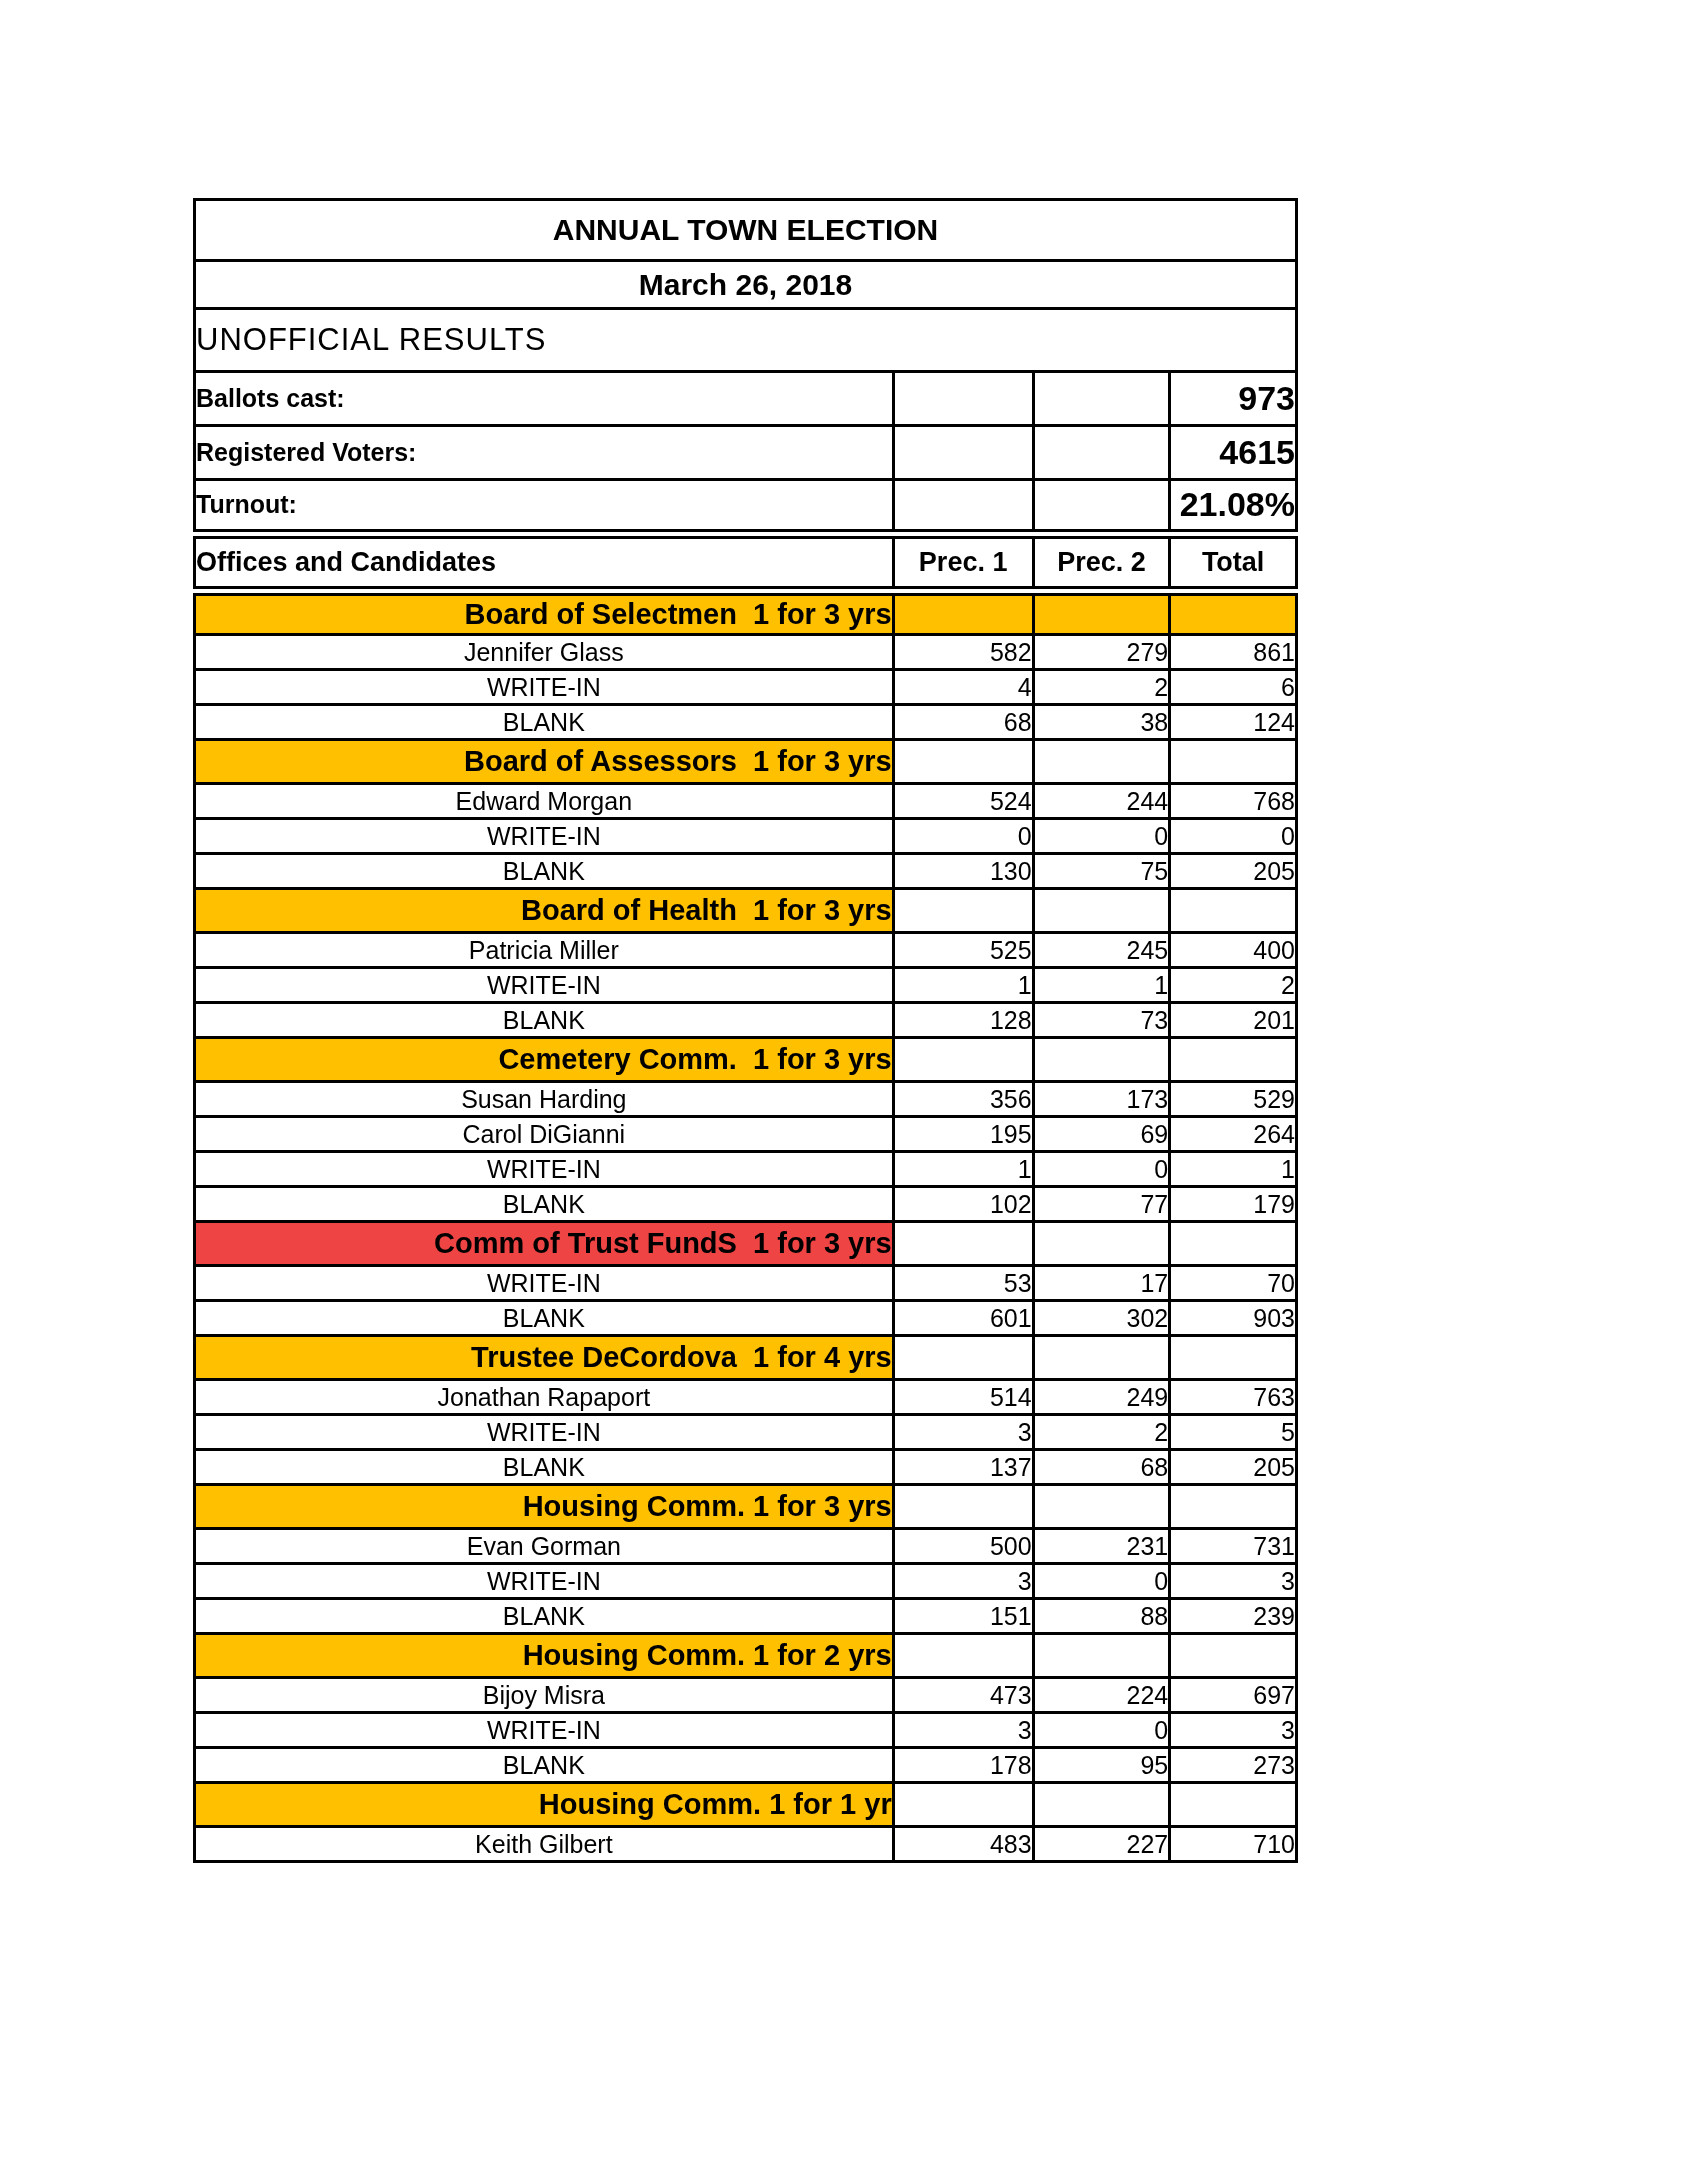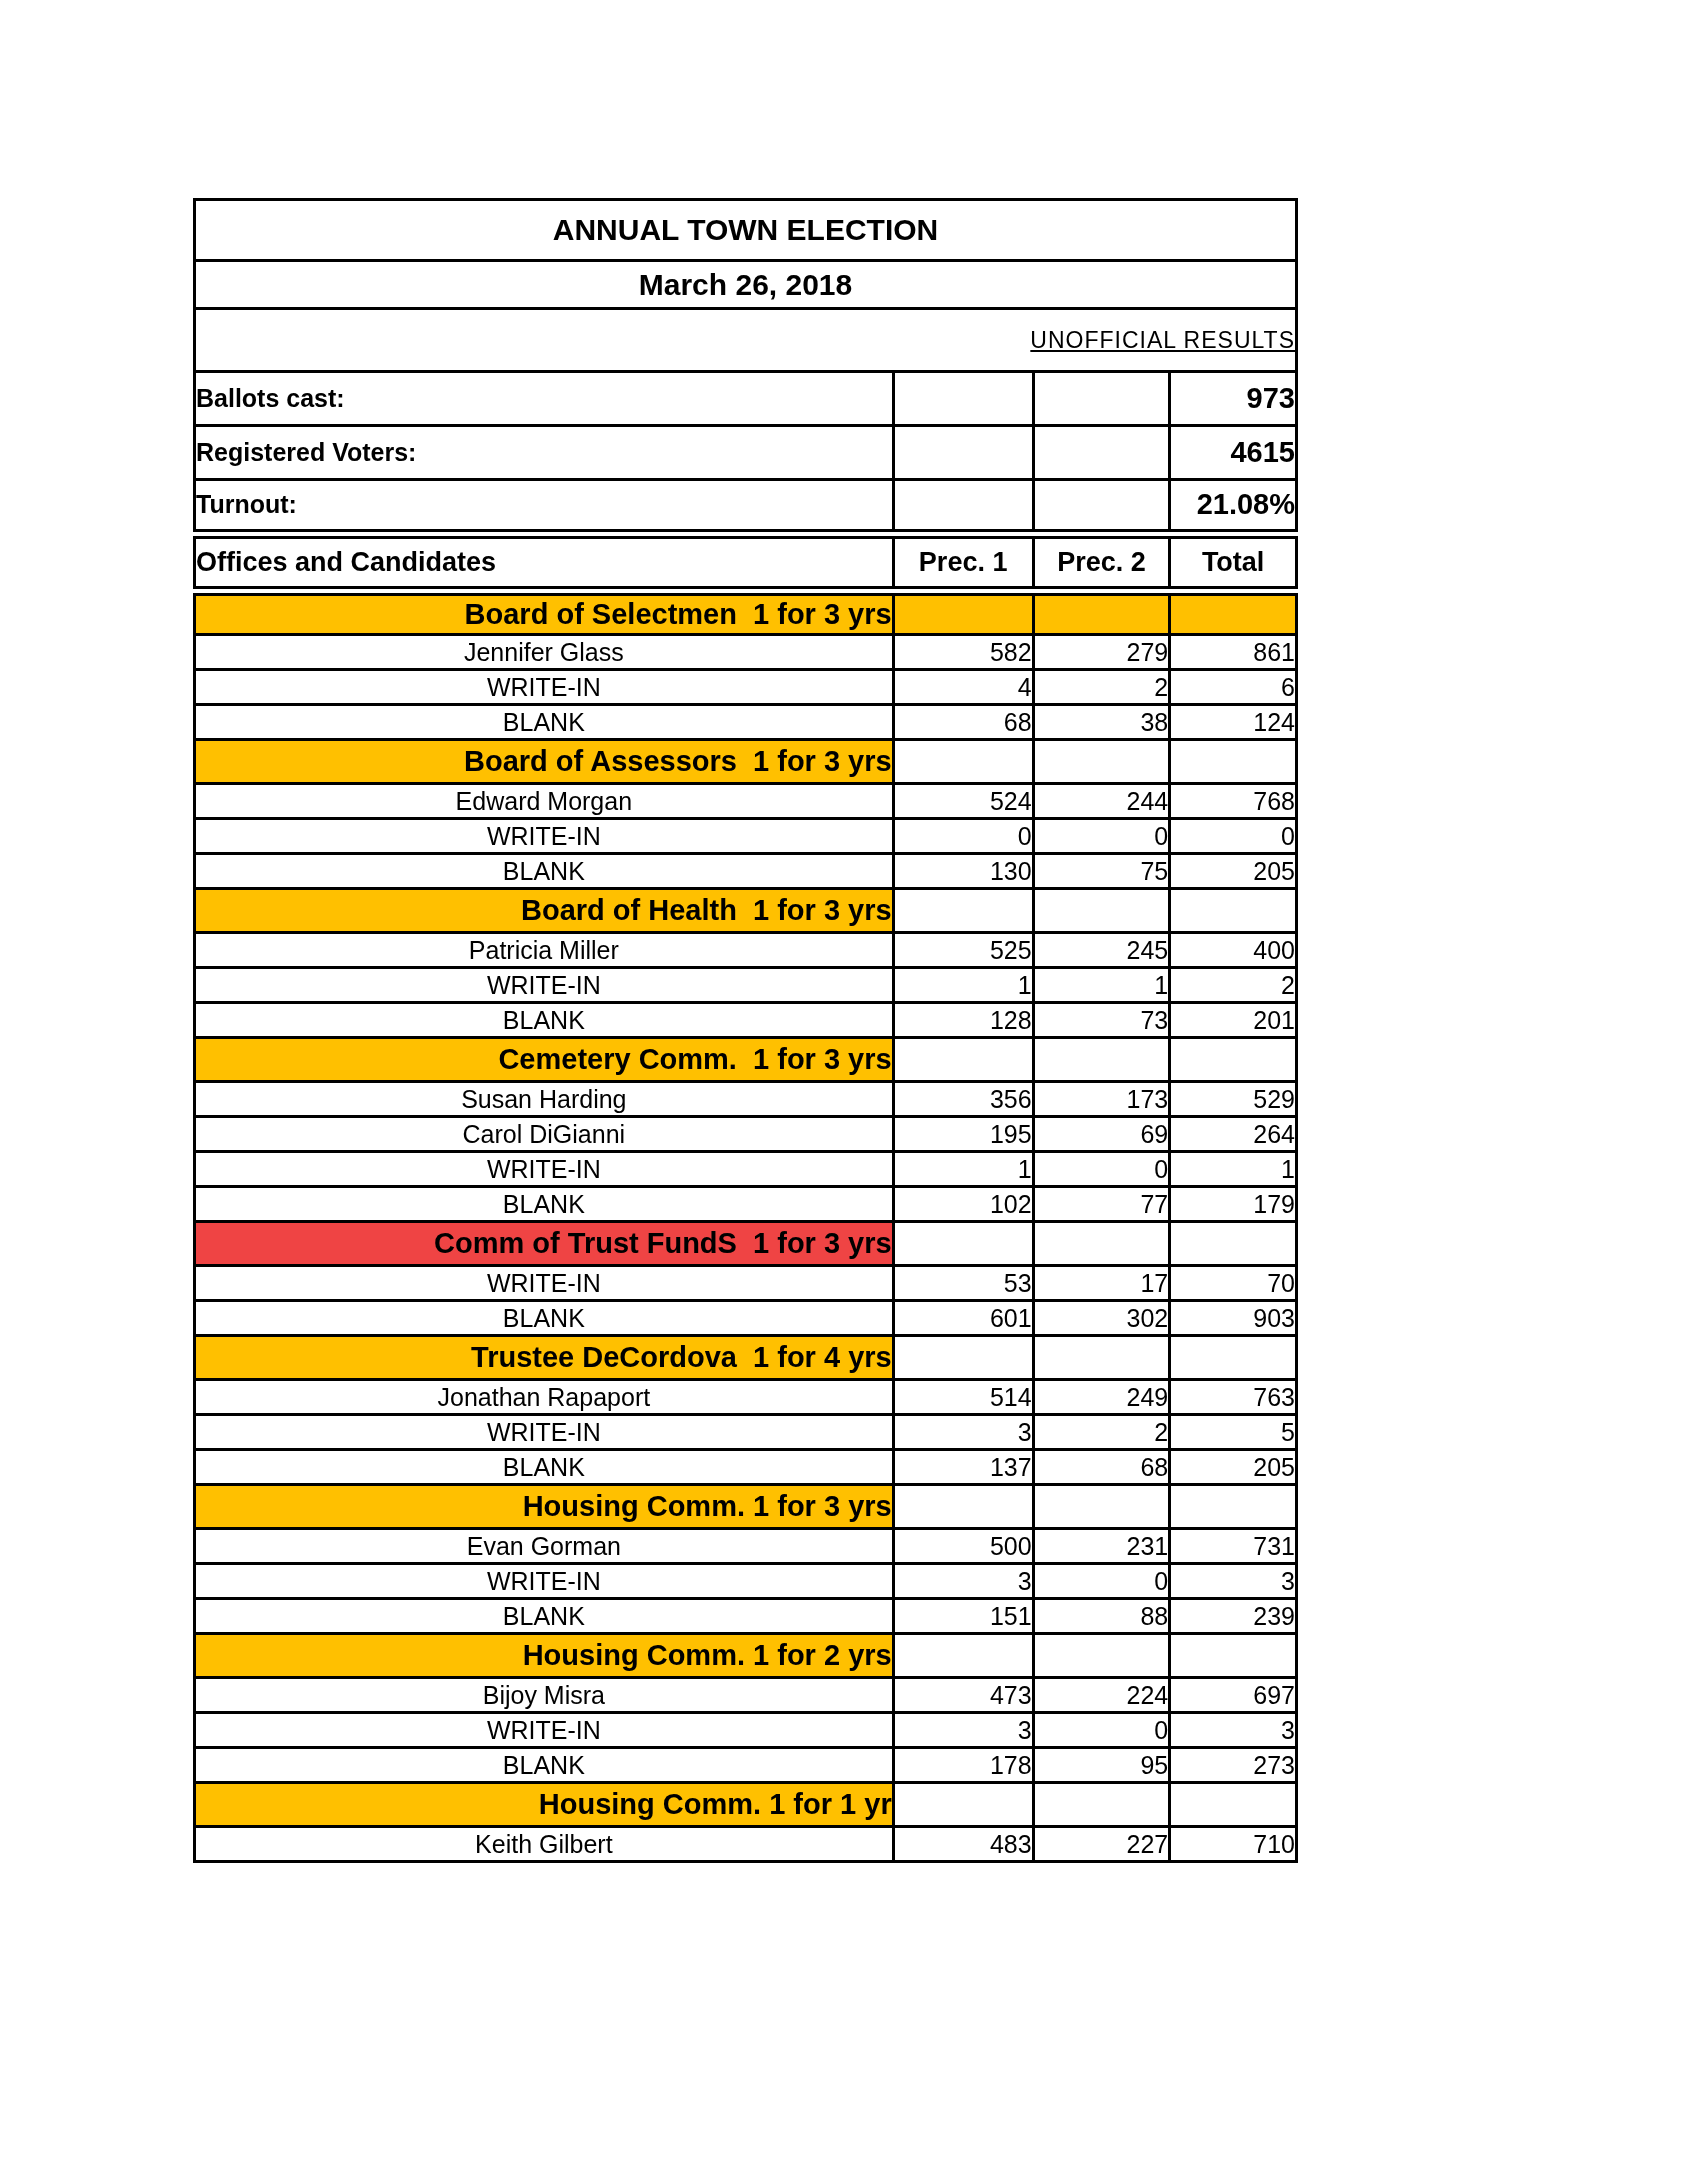--- a/index.html
+++ b/index.html
@@ -37,38 +37,37 @@
     font-weight: 700;
     border-top-width: 4px;
   }
   td.date-cell {
     text-align: center;
     font-size: 30px;
     font-weight: 700;
     border-top-width: 4px;
   }
   td.subtitle-cell {
-    text-align: right;
-    font-size: 23px;
+    text-align: left;
+    font-size: 31px;
     font-weight: 400;
     letter-spacing: 1px;
     border-top-width: 4px;
     border-bottom: 7px solid #000;
-    text-decoration: underline;
   }
   
   tr.r-stat { height: 54px; }
   td.stat-label {
     font-size: 25px;
     font-weight: 700;
     text-align: left;
     padding-left: 13px;
   }
   td.stat-value {
-    font-size: 29px;
+    font-size: 34px;
     font-weight: 700;
     text-align: right;
     padding-right: 11px;
   }
   
   tr.r-head { height: 57px; }
   tr.r-head th {
     font-size: 27px;
     font-weight: 700;
     border-top: 10px double #000;

